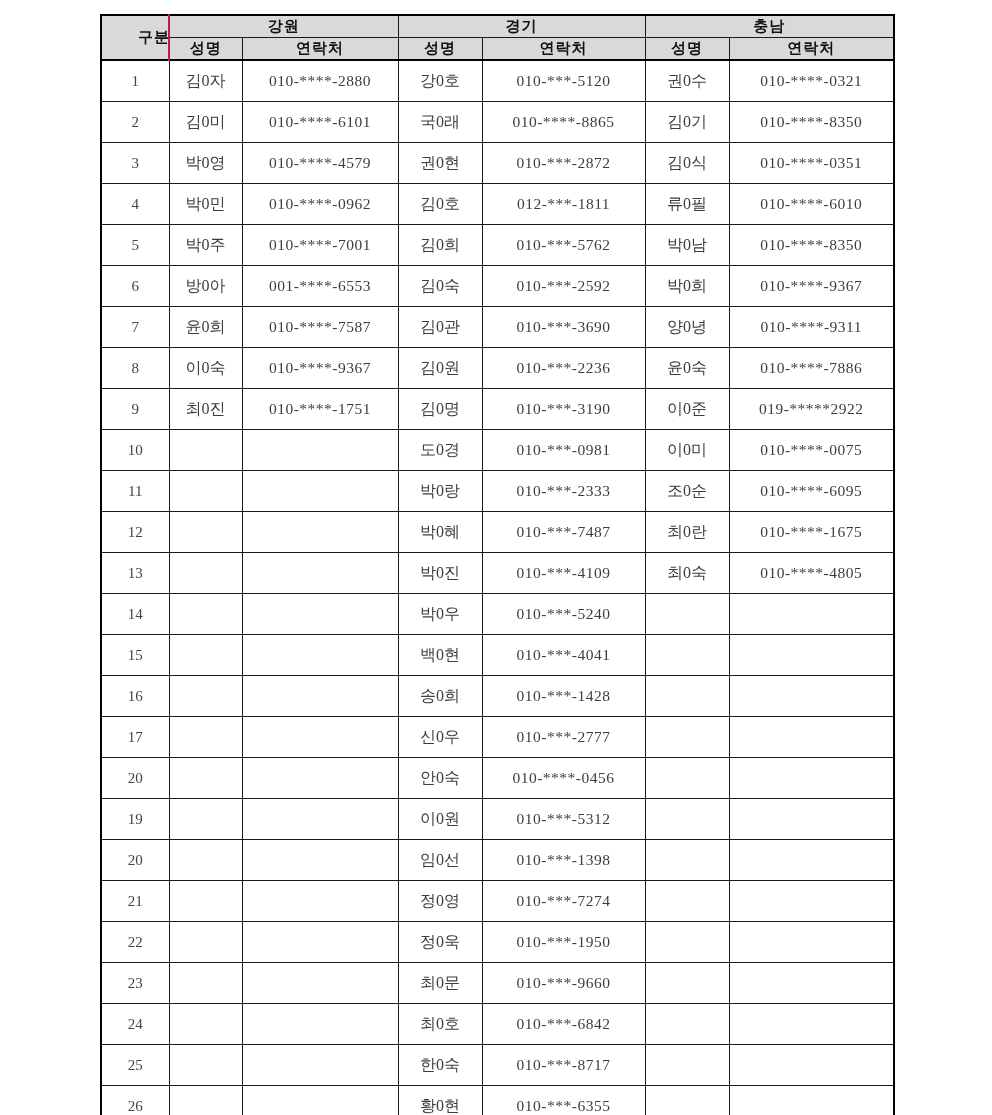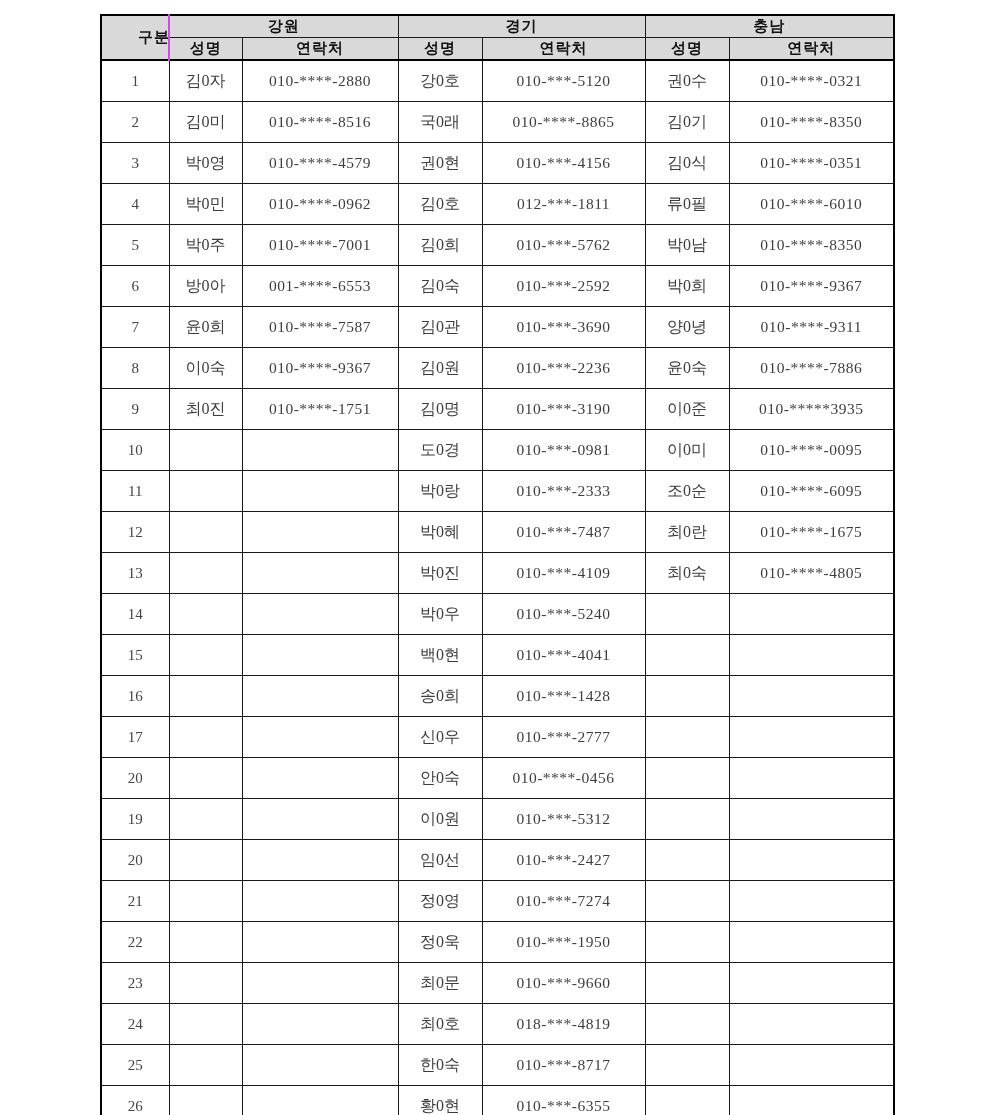--- a/index.html
+++ b/index.html
@@ -38,21 +38,21 @@
     font-weight: bold;
     font-size: 15px;
     color: #111111;
     height: 21px;
     letter-spacing: 1px;
   }
   .contact-table thead {
     border-bottom: 2px solid #000000;
   }
   .contact-table thead th.corner {
-    border-right: 2px solid #d946ef;
+    border-right: 2px solid #be185d;
     padding-left: 36px;
   }
   .contact-table tbody td {
     height: 40px;
     font-size: 16px;
     color: #3d3d3d;
   }
   .contact-table tbody td.num {
     font-size: 15px;
     color: #444444;
@@ -106,32 +106,32 @@
           <td class="name">김0자</td>
           <td class="phone">010-****-2880</td>
           <td class="name">강0호</td>
           <td class="phone">010-***-5120</td>
           <td class="name">권0수</td>
           <td class="phone">010-****-0321</td>
         </tr>
         <tr>
           <td class="num">2</td>
           <td class="name">김0미</td>
-          <td class="phone">010-****-8516</td>
+          <td class="phone">010-****-6101</td>
           <td class="name">국0래</td>
           <td class="phone">010-****-8865</td>
           <td class="name">김0기</td>
           <td class="phone">010-****-8350</td>
         </tr>
         <tr>
           <td class="num">3</td>
           <td class="name">박0영</td>
           <td class="phone">010-****-4579</td>
           <td class="name">권0현</td>
-          <td class="phone">010-***-4156</td>
+          <td class="phone">010-***-2872</td>
           <td class="name">김0식</td>
           <td class="phone">010-****-0351</td>
         </tr>
         <tr>
           <td class="num">4</td>
           <td class="name">박0민</td>
           <td class="phone">010-****-0962</td>
           <td class="name">김0호</td>
           <td class="phone">012-***-1811</td>
           <td class="name">류0필</td>
@@ -173,30 +173,30 @@
           <td class="name">윤0숙</td>
           <td class="phone">010-****-7886</td>
         </tr>
         <tr>
           <td class="num">9</td>
           <td class="name">최0진</td>
           <td class="phone">010-****-1751</td>
           <td class="name">김0명</td>
           <td class="phone">010-***-3190</td>
           <td class="name">이0준</td>
-          <td class="phone">010-*****3935</td>
+          <td class="phone">019-*****2922</td>
         </tr>
         <tr>
           <td class="num">10</td>
           <td class="name"></td>
           <td class="phone"></td>
           <td class="name">도0경</td>
           <td class="phone">010-***-0981</td>
           <td class="name">이0미</td>
-          <td class="phone">010-****-0095</td>
+          <td class="phone">010-****-0075</td>
         </tr>
         <tr>
           <td class="num">11</td>
           <td class="name"></td>
           <td class="phone"></td>
           <td class="name">박0랑</td>
           <td class="phone">010-***-2333</td>
           <td class="name">조0순</td>
           <td class="phone">010-****-6095</td>
         </tr>
@@ -270,21 +270,21 @@
           <td class="name">이0원</td>
           <td class="phone">010-***-5312</td>
           <td class="name"></td>
           <td class="phone"></td>
         </tr>
         <tr>
           <td class="num">20</td>
           <td class="name"></td>
           <td class="phone"></td>
           <td class="name">임0선</td>
-          <td class="phone">010-***-2427</td>
+          <td class="phone">010-***-1398</td>
           <td class="name"></td>
           <td class="phone"></td>
         </tr>
         <tr>
           <td class="num">21</td>
           <td class="name"></td>
           <td class="phone"></td>
           <td class="name">정0영</td>
           <td class="phone">010-***-7274</td>
           <td class="name"></td>
@@ -306,21 +306,21 @@
           <td class="name">최0문</td>
           <td class="phone">010-***-9660</td>
           <td class="name"></td>
           <td class="phone"></td>
         </tr>
         <tr>
           <td class="num">24</td>
           <td class="name"></td>
           <td class="phone"></td>
           <td class="name">최0호</td>
-          <td class="phone">018-***-4819</td>
+          <td class="phone">010-***-6842</td>
           <td class="name"></td>
           <td class="phone"></td>
         </tr>
         <tr>
           <td class="num">25</td>
           <td class="name"></td>
           <td class="phone"></td>
           <td class="name">한0숙</td>
           <td class="phone">010-***-8717</td>
           <td class="name"></td>

